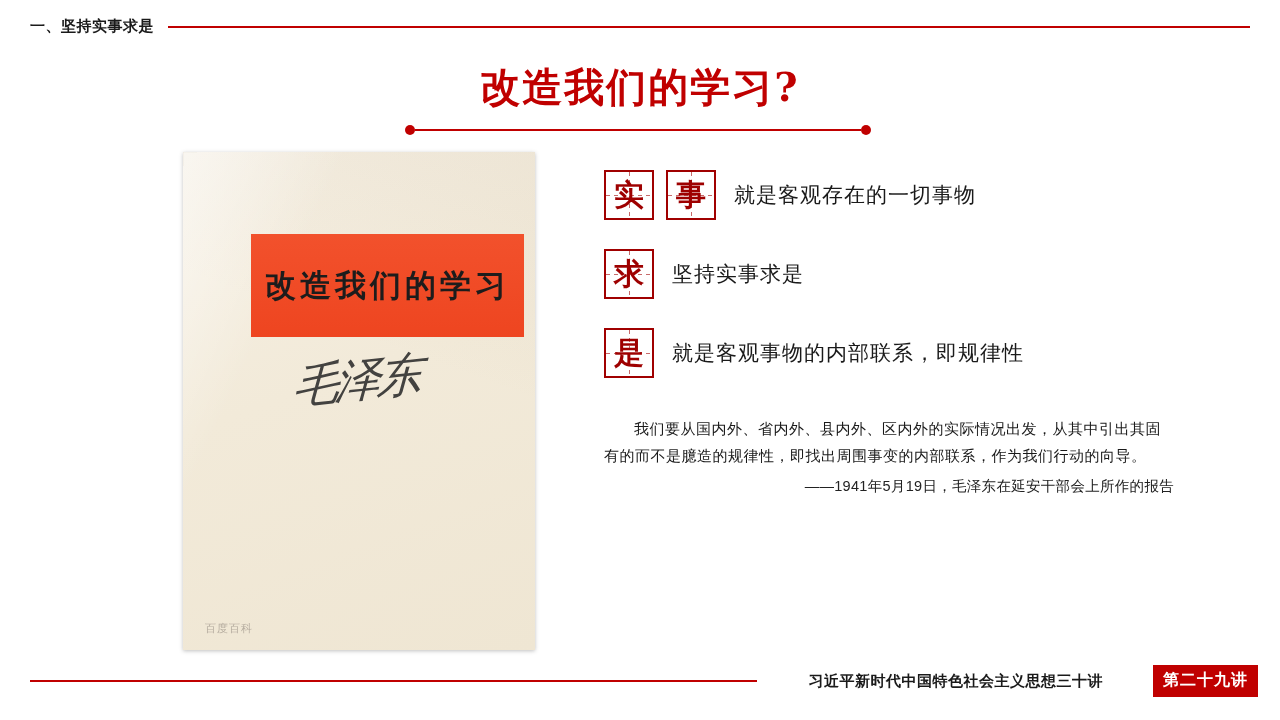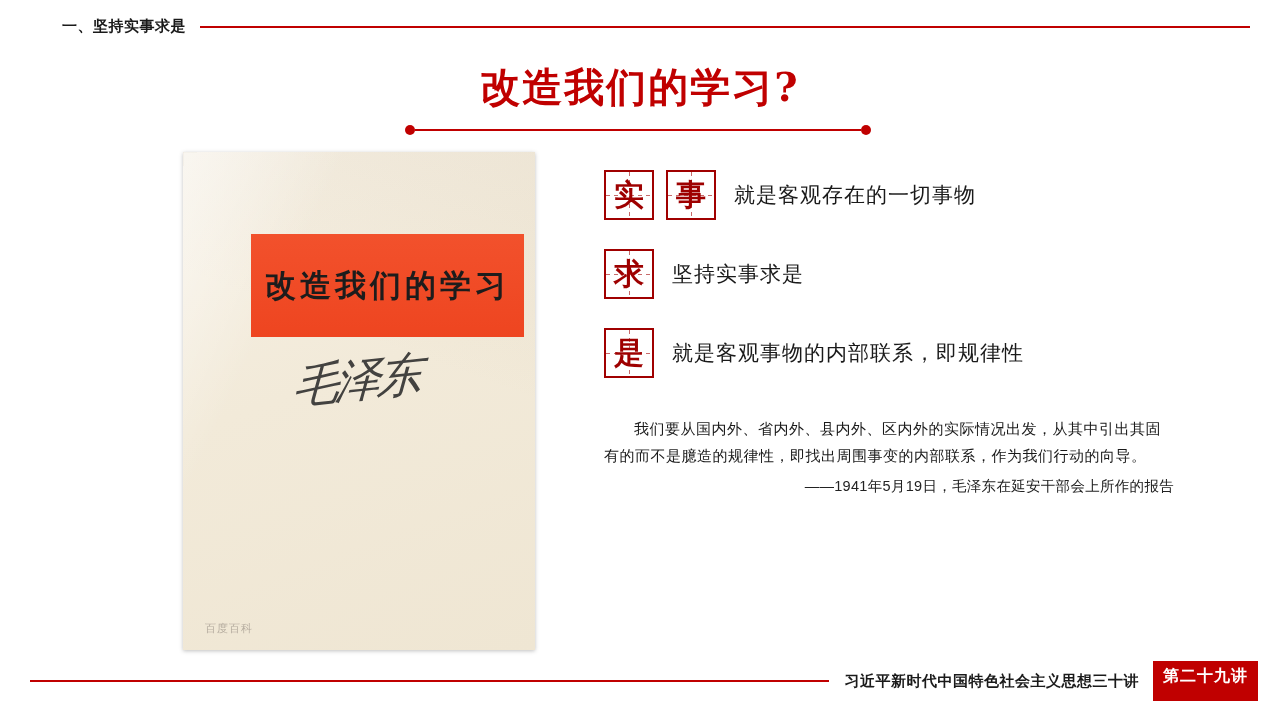--- a/index.html
+++ b/index.html
@@ -17,21 +17,20 @@
 
   
   .top-header {
     position: absolute;
     top: 14px;
     left: 30px;
     right: 30px;
     height: 24px;
     display: flex;
     align-items: center;
-    margin-left: 32px;
   }
   .top-header-title {
     font-size: 15px;
     font-weight: bold;
     color: #1a1a1a;
     white-space: nowrap;
     letter-spacing: 0.5px;
   }
   .top-header-rule {
     flex: 1;
@@ -230,41 +229,42 @@
 
   
   .footer {
     position: absolute;
     left: 30px;
     right: 22px;
     bottom: 22px;
     height: 34px;
     display: flex;
     align-items: center;
+    gap: 36px;
   }
   .footer-rule {
     flex: 1;
     height: 2px;
     background: #c00000;
     margin-right: 16px;
   }
   .footer-title {
     font-size: 15px;
     font-weight: bold;
     color: #1a1a1a;
     white-space: nowrap;
     letter-spacing: 0.5px;
   }
   .footer-badge {
     margin-left: 14px;
     background: #c00000;
     color: #fff;
     font-size: 16px;
     font-weight: bold;
-    padding: 5px 10px 14px 10px;
+    padding: 5px 10px 6px 10px;
     white-space: nowrap;
     letter-spacing: 1px;
   }
 </style>
 </head>
 <body>
 
 <div class="top-header">
   <div class="top-header-title">一、坚持实事求是</div>
   <div class="top-header-rule"></div>

